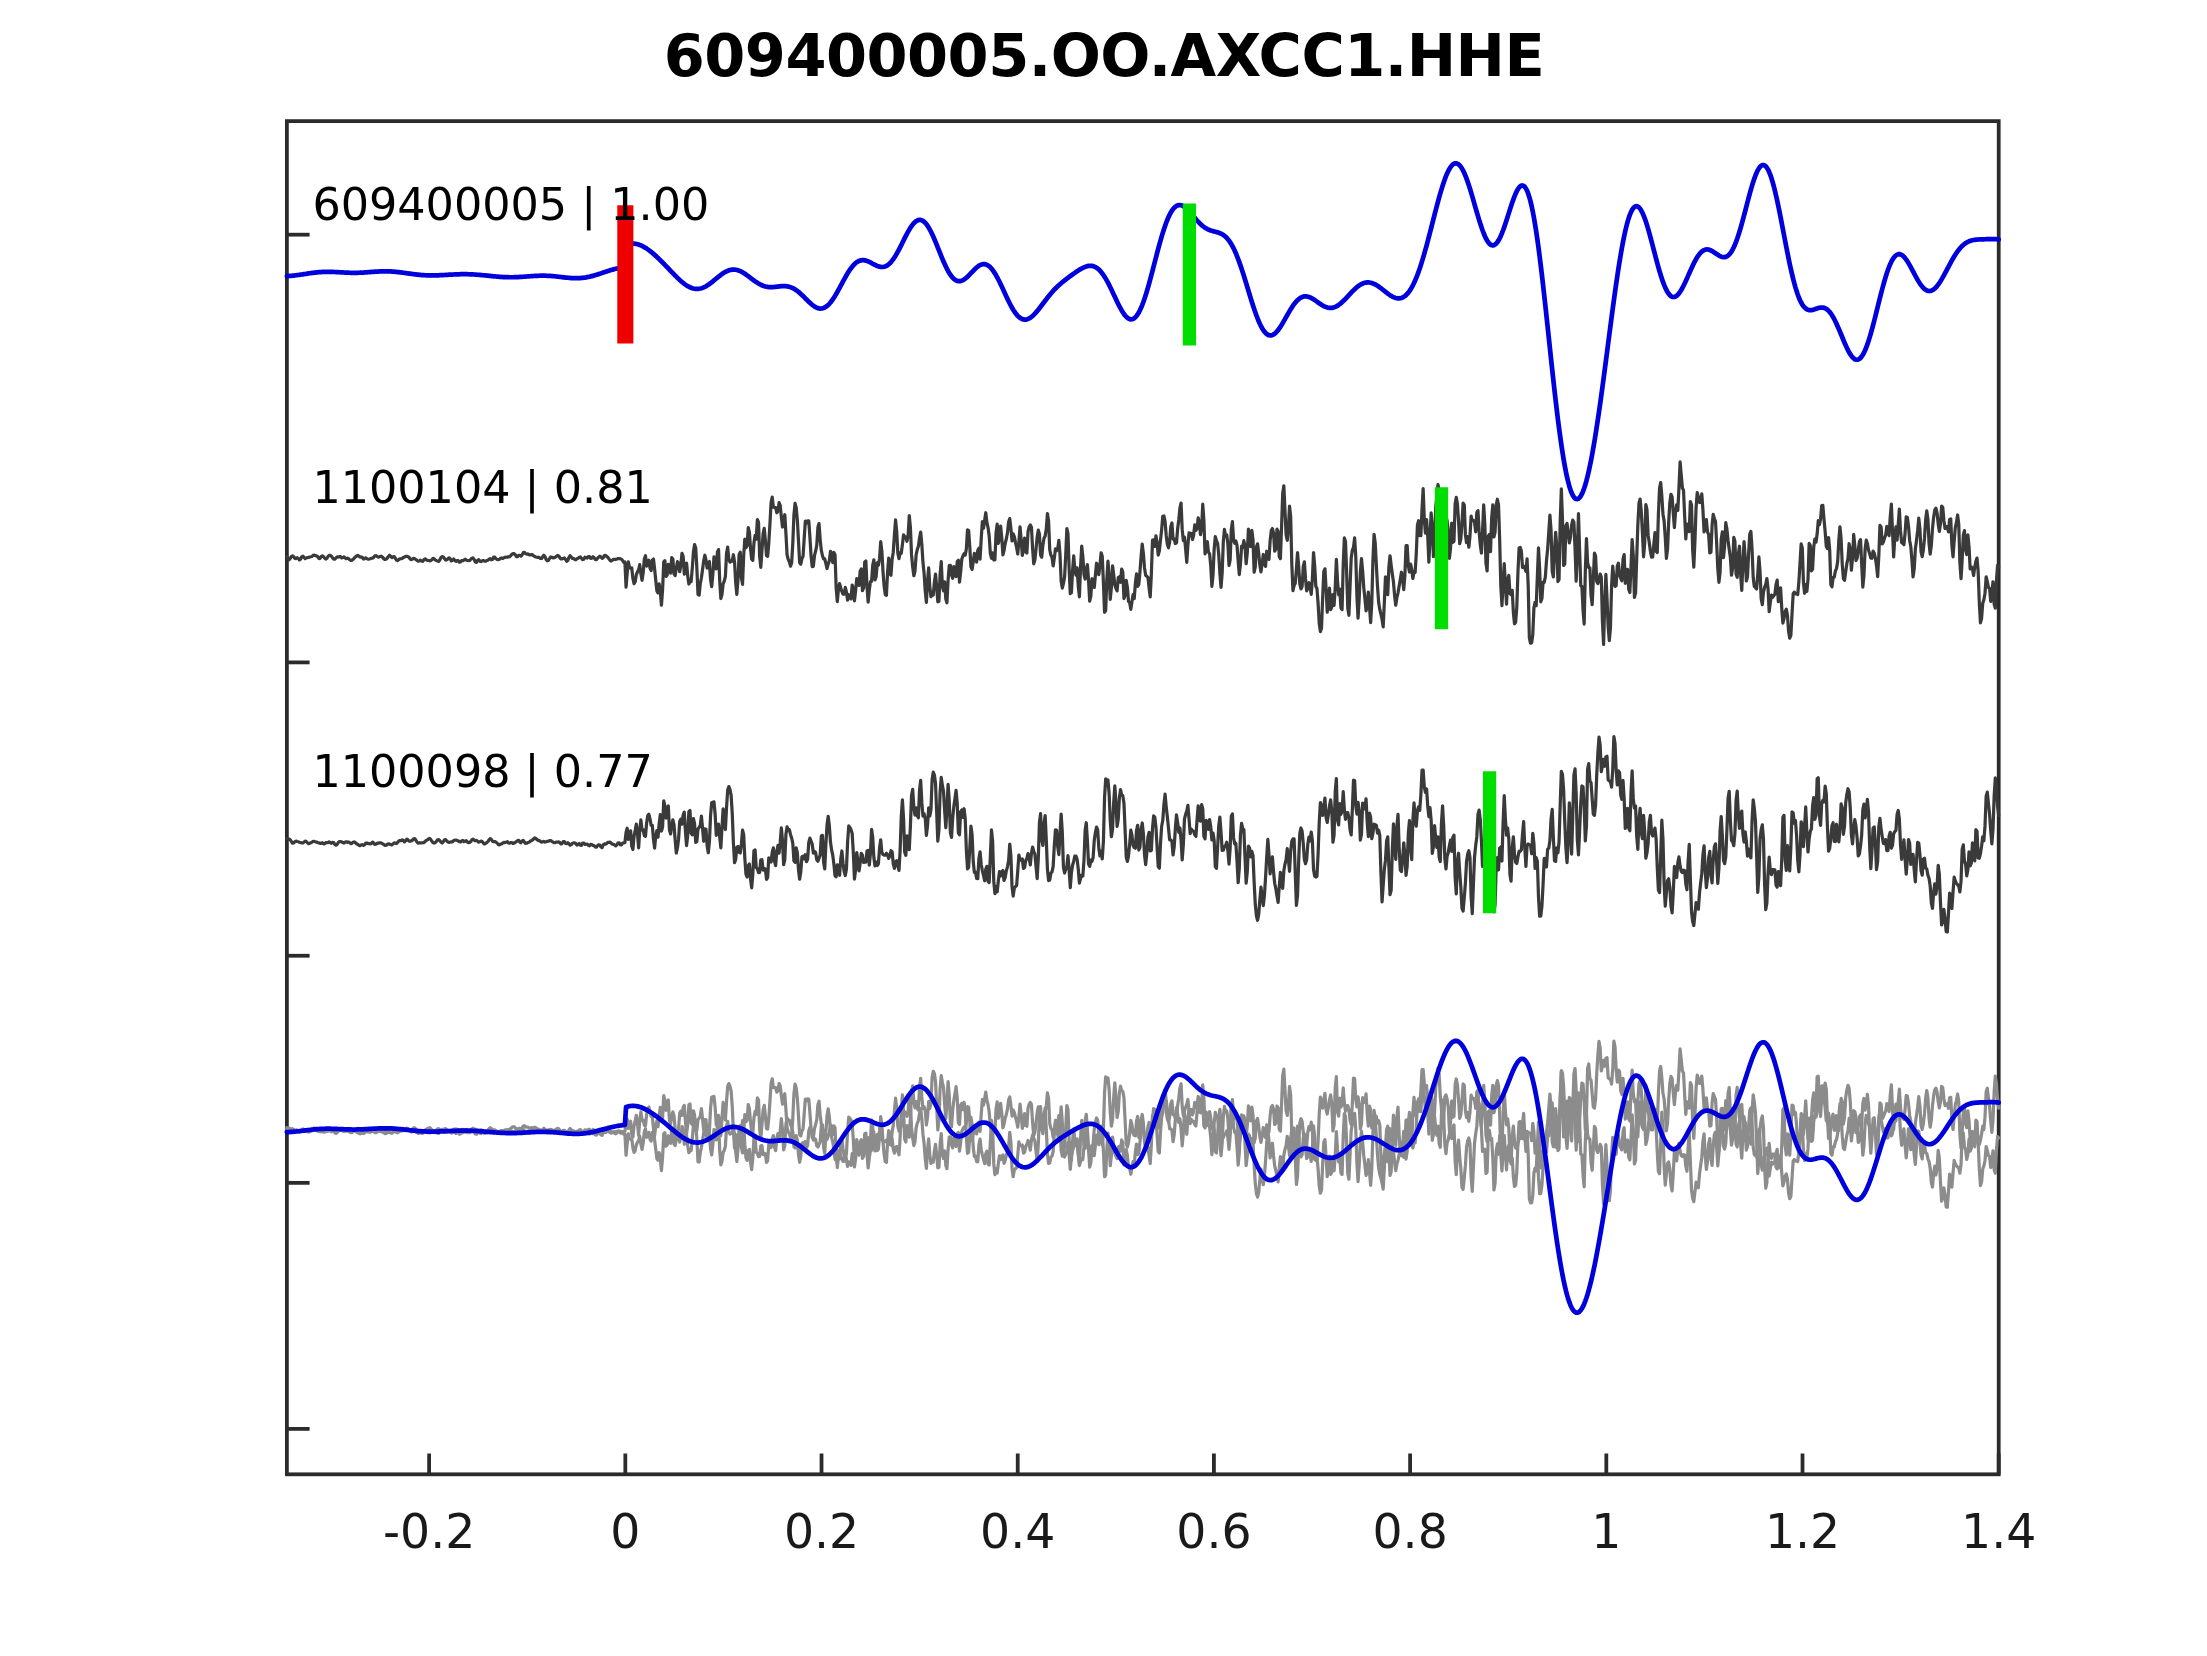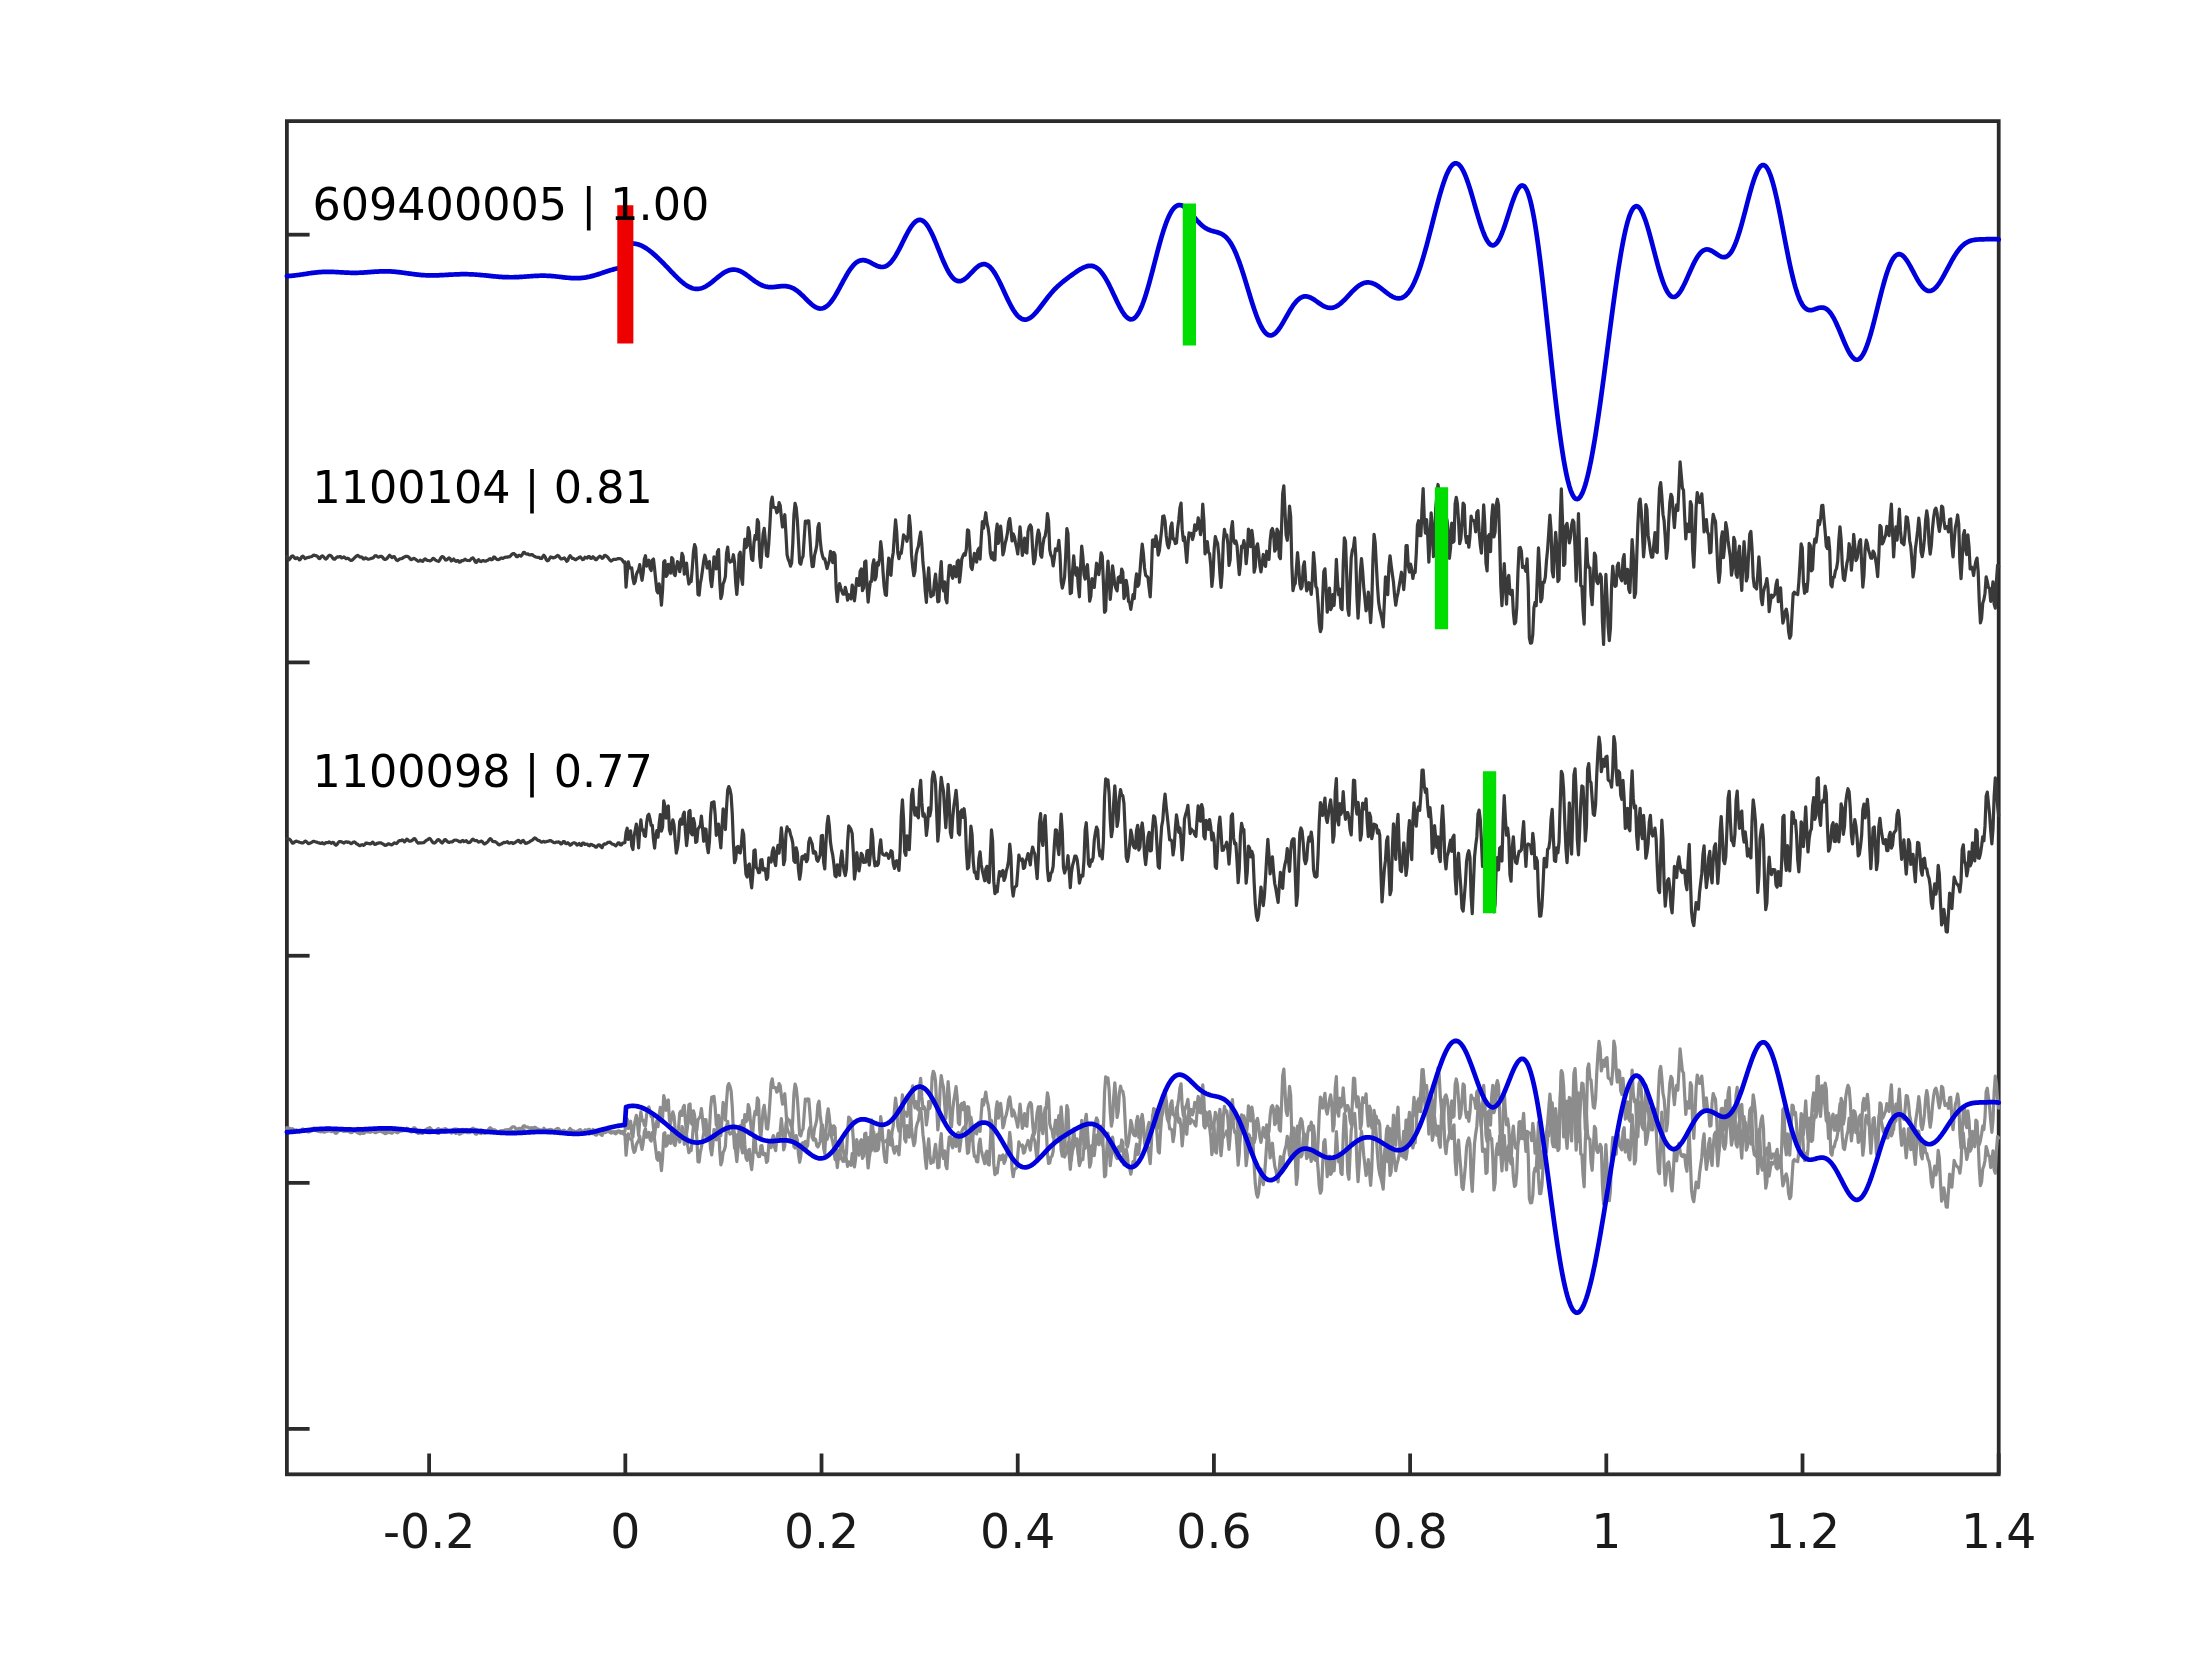--- a/index.html
+++ b/index.html
@@ -60,20 +60,21 @@
     fill: none;
     stroke-linejoin: round;
     stroke-linecap: round;
   }
 </style>
 </head>
 <body>
 
 <div id="figure">
 
+  <div id="chart-title">609400005.OO.AXCC1.HHE</div>
 
   <svg id="plot-svg" width="2208" height="1656" viewBox="0 0 2333 1750">
 
     <rect id="plot-frame" x="303" y="128" width="1809" height="1430" class="axis-line"></rect>
 
     <g id="x-ticks">
         <line x1="453.31805157593124" y1="1558" x2="453.31805157593124" y2="1536" class="tick-mark"></line>
         <line x1="660.6532951289398" y1="1558" x2="660.6532951289398" y2="1536" class="tick-mark"></line>
         <line x1="867.9885386819484" y1="1558" x2="867.9885386819484" y2="1536" class="tick-mark"></line>
         <line x1="1075.323782234957" y1="1558" x2="1075.323782234957" y2="1536" class="tick-mark"></line>

